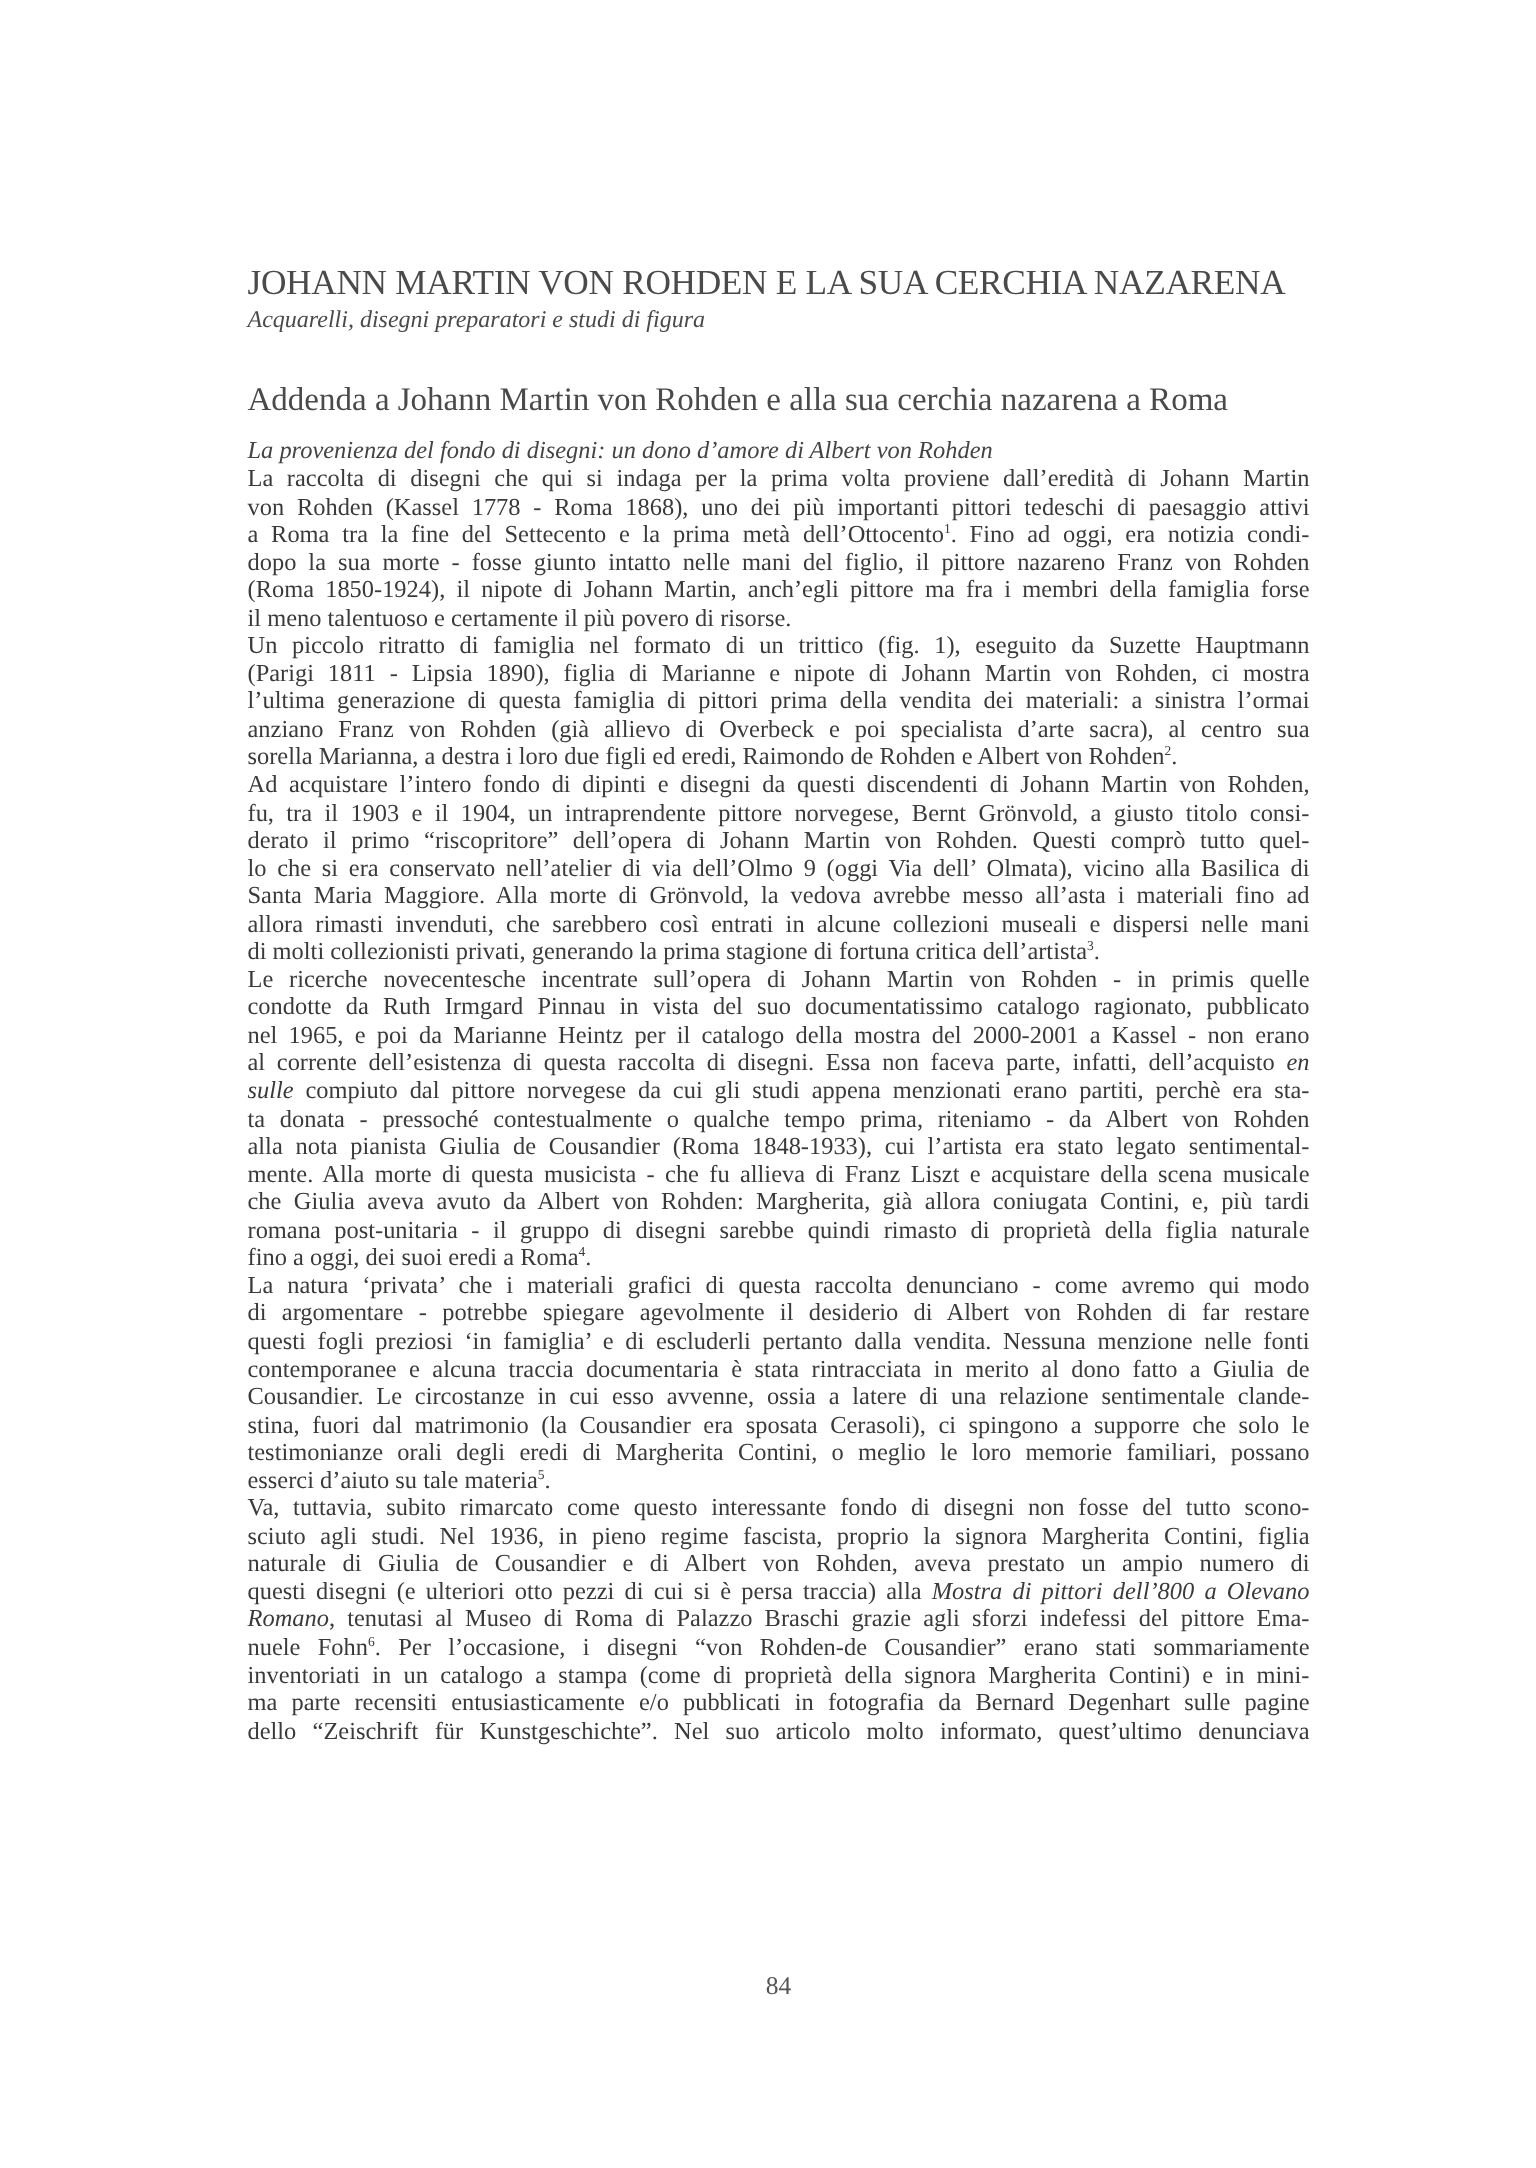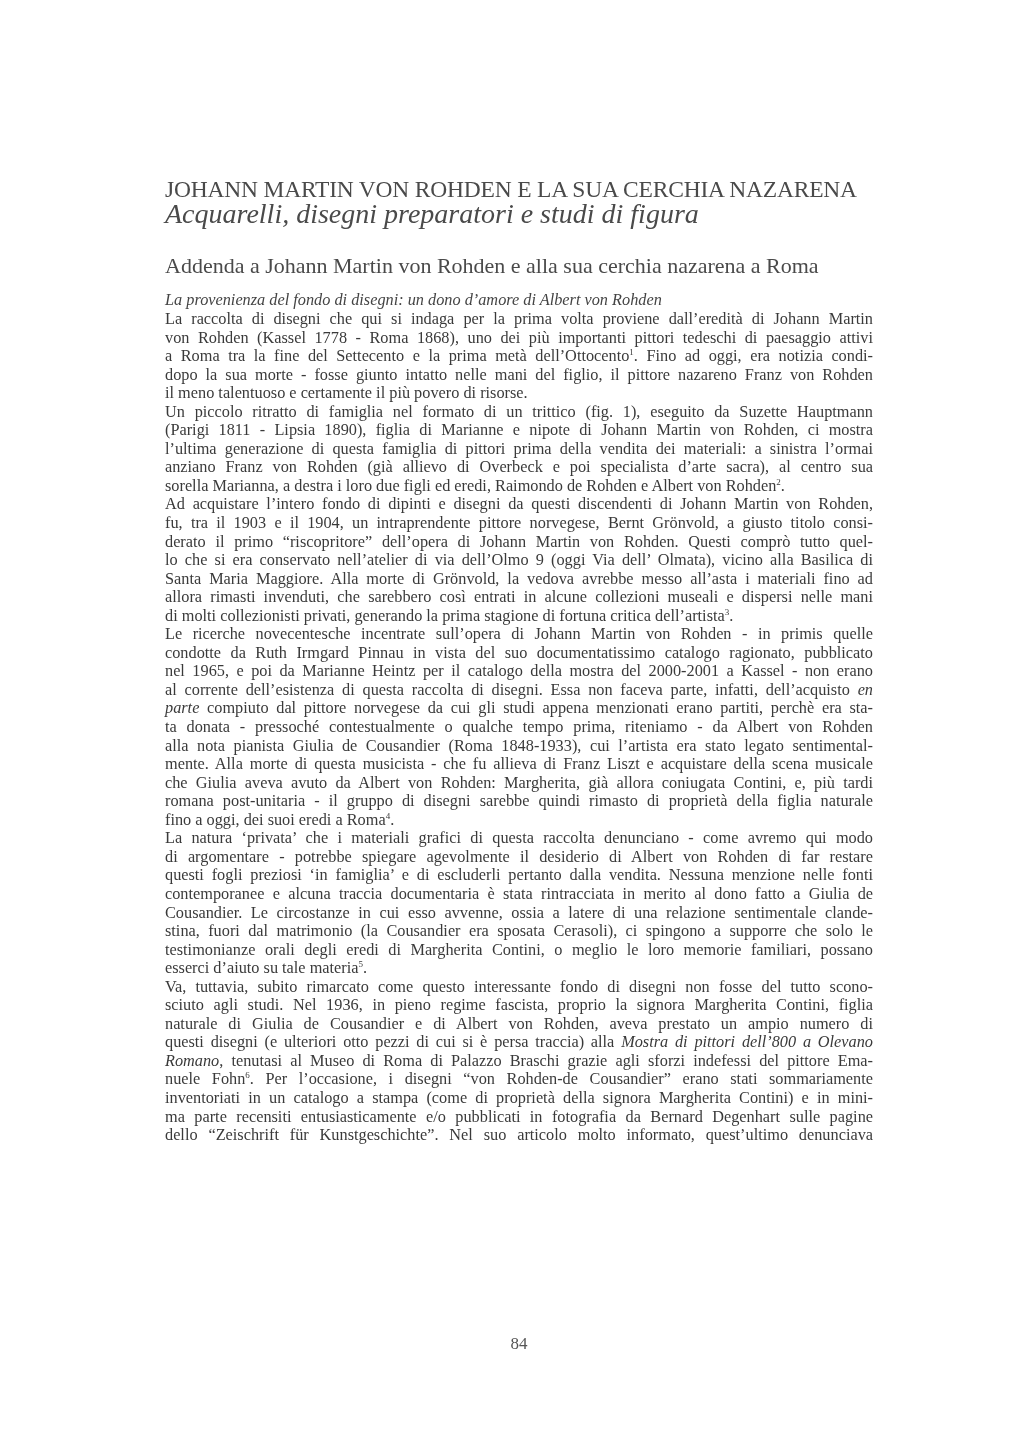--- a/index.html
+++ b/index.html
@@ -29,21 +29,21 @@
       font-size: 23.5px;
       letter-spacing: -0.2px;
       color: #4a4a4a;
       white-space: nowrap;
       line-height: 26px;
     }
     .running-subtitle {
       position: absolute;
       top: 201px;
       left: 0;
-      font-size: 28px;
+      font-size: 16px;
       font-style: italic;
       color: #4a4a4a;
       white-space: nowrap;
       line-height: 26px;
     }
     .section-heading {
       position: absolute;
       top: 253px;
       left: 0;
       font-size: 22px;
@@ -89,54 +89,54 @@
       vertical-align: 6px;
     }
     .page-number {
       position: absolute;
       top: 1314px;
       left: 0;
       width: 708px;
       text-align: center;
       font-size: 17px;
       color: #555;
-      margin-top: 20px;
     }
   </style>
 </head>
 <body>
 
 <div class="page">
   <div class="running-title">JOHANN MARTIN VON ROHDEN E LA SUA CERCHIA NAZARENA</div>
   <div class="running-subtitle">Acquarelli, disegni preparatori e studi di figura</div>
   <div class="section-heading">Addenda a Johann Martin von Rohden e alla sua cerchia nazarena a Roma</div>
   <div class="subheading">La provenienza del fondo di disegni: un dono d’amore di Albert von Rohden</div>
   <div class="body" id="body-text">
       <div class="line"><span>La raccolta di disegni che qui si indaga per la prima volta proviene dall’eredità di Johann Martin</span></div>
       <div class="line"><span>von Rohden (Kassel 1778 - Roma 1868), uno dei più importanti pittori tedeschi di paesaggio attivi</span></div>
       <div class="line"><span>a Roma tra la fine del Settecento e la prima metà dell’Ottocento</span><sup>1</sup><span>. Fino ad oggi, era notizia condi-</span></div>
       <div class="line"><span>dopo la sua morte - fosse giunto intatto nelle mani del figlio, il pittore nazareno Franz von Rohden</span></div>
+      <div class="line"><span>(Roma 1850-1924), il nipote di Johann Martin, anch’egli pittore ma fra i membri della famiglia forse</span></div>
       <div class="line last"><span>il meno talentuoso e certamente il più povero di risorse.</span></div>
       <div class="line"><span>Un piccolo ritratto di famiglia nel formato di un trittico (fig. 1), eseguito da Suzette Hauptmann</span></div>
       <div class="line"><span>(Parigi 1811 - Lipsia 1890), figlia di Marianne e nipote di Johann Martin von Rohden, ci mostra</span></div>
       <div class="line"><span>l’ultima generazione di questa famiglia di pittori prima della vendita dei materiali: a sinistra l’ormai</span></div>
       <div class="line"><span>anziano Franz von Rohden (già allievo di Overbeck e poi specialista d’arte sacra), al centro sua</span></div>
       <div class="line last"><span>sorella Marianna, a destra i loro due figli ed eredi, Raimondo de Rohden e Albert von Rohden</span><sup>2</sup><span>.</span></div>
       <div class="line"><span>Ad acquistare l’intero fondo di dipinti e disegni da questi discendenti di Johann Martin von Rohden,</span></div>
       <div class="line"><span>fu, tra il 1903 e il 1904, un intraprendente pittore norvegese, Bernt Grönvold, a giusto titolo consi-</span></div>
       <div class="line"><span>derato il primo “riscopritore” dell’opera di Johann Martin von Rohden. Questi comprò tutto quel-</span></div>
       <div class="line"><span>lo che si era conservato nell’atelier di via dell’Olmo 9 (oggi Via dell’ Olmata), vicino alla Basilica di</span></div>
       <div class="line"><span>Santa Maria Maggiore. Alla morte di Grönvold, la vedova avrebbe messo all’asta i materiali fino ad</span></div>
       <div class="line"><span>allora rimasti invenduti, che sarebbero così entrati in alcune collezioni museali e dispersi nelle mani</span></div>
       <div class="line last"><span>di molti collezionisti privati, generando la prima stagione di fortuna critica dell’artista</span><sup>3</sup><span>.</span></div>
       <div class="line"><span>Le ricerche novecentesche incentrate sull’opera di Johann Martin von Rohden - in primis quelle</span></div>
       <div class="line"><span>condotte da Ruth Irmgard Pinnau in vista del suo documentatissimo catalogo ragionato, pubblicato</span></div>
       <div class="line"><span>nel 1965, e poi da Marianne Heintz per il catalogo della mostra del 2000-2001 a Kassel - non erano</span></div>
       <div class="line"><span>al corrente dell’esistenza di questa raccolta di disegni. Essa non faceva parte, infatti, dell’acquisto </span><i>en</i></div>
-      <div class="line"><i>parte</i><span> compiuto dal pittore norvegese da cui gli studi appena menzionati erano partiti, perchè era sta-</span></div>
+      <div class="line"><i>sulle</i><span> compiuto dal pittore norvegese da cui gli studi appena menzionati erano partiti, perchè era sta-</span></div>
       <div class="line"><span>ta donata - pressoché contestualmente o qualche tempo prima, riteniamo - da Albert von Rohden</span></div>
       <div class="line"><span>alla nota pianista Giulia de Cousandier (Roma 1848-1933), cui l’artista era stato legato sentimental-</span></div>
       <div class="line"><span>mente. Alla morte di questa musicista - che fu allieva di Franz Liszt e acquistare della scena musicale</span></div>
       <div class="line"><span>che Giulia aveva avuto da Albert von Rohden: Margherita, già allora coniugata Contini, e, più tardi</span></div>
       <div class="line"><span>romana post-unitaria - il gruppo di disegni sarebbe quindi rimasto di proprietà della  figlia naturale</span></div>
       <div class="line last"><span>fino a oggi, dei suoi eredi a Roma</span><sup>4</sup><span>.</span></div>
       <div class="line"><span>La natura ‘privata’ che i materiali grafici di questa raccolta denunciano - come avremo qui modo</span></div>
       <div class="line"><span>di argomentare - potrebbe spiegare agevolmente il desiderio di Albert von Rohden di far restare</span></div>
       <div class="line"><span>questi fogli preziosi ‘in famiglia’ e di escluderli pertanto dalla vendita. Nessuna menzione nelle fonti</span></div>
       <div class="line"><span>contemporanee e alcuna traccia documentaria è stata rintracciata in merito al dono fatto a Giulia de</span></div>

